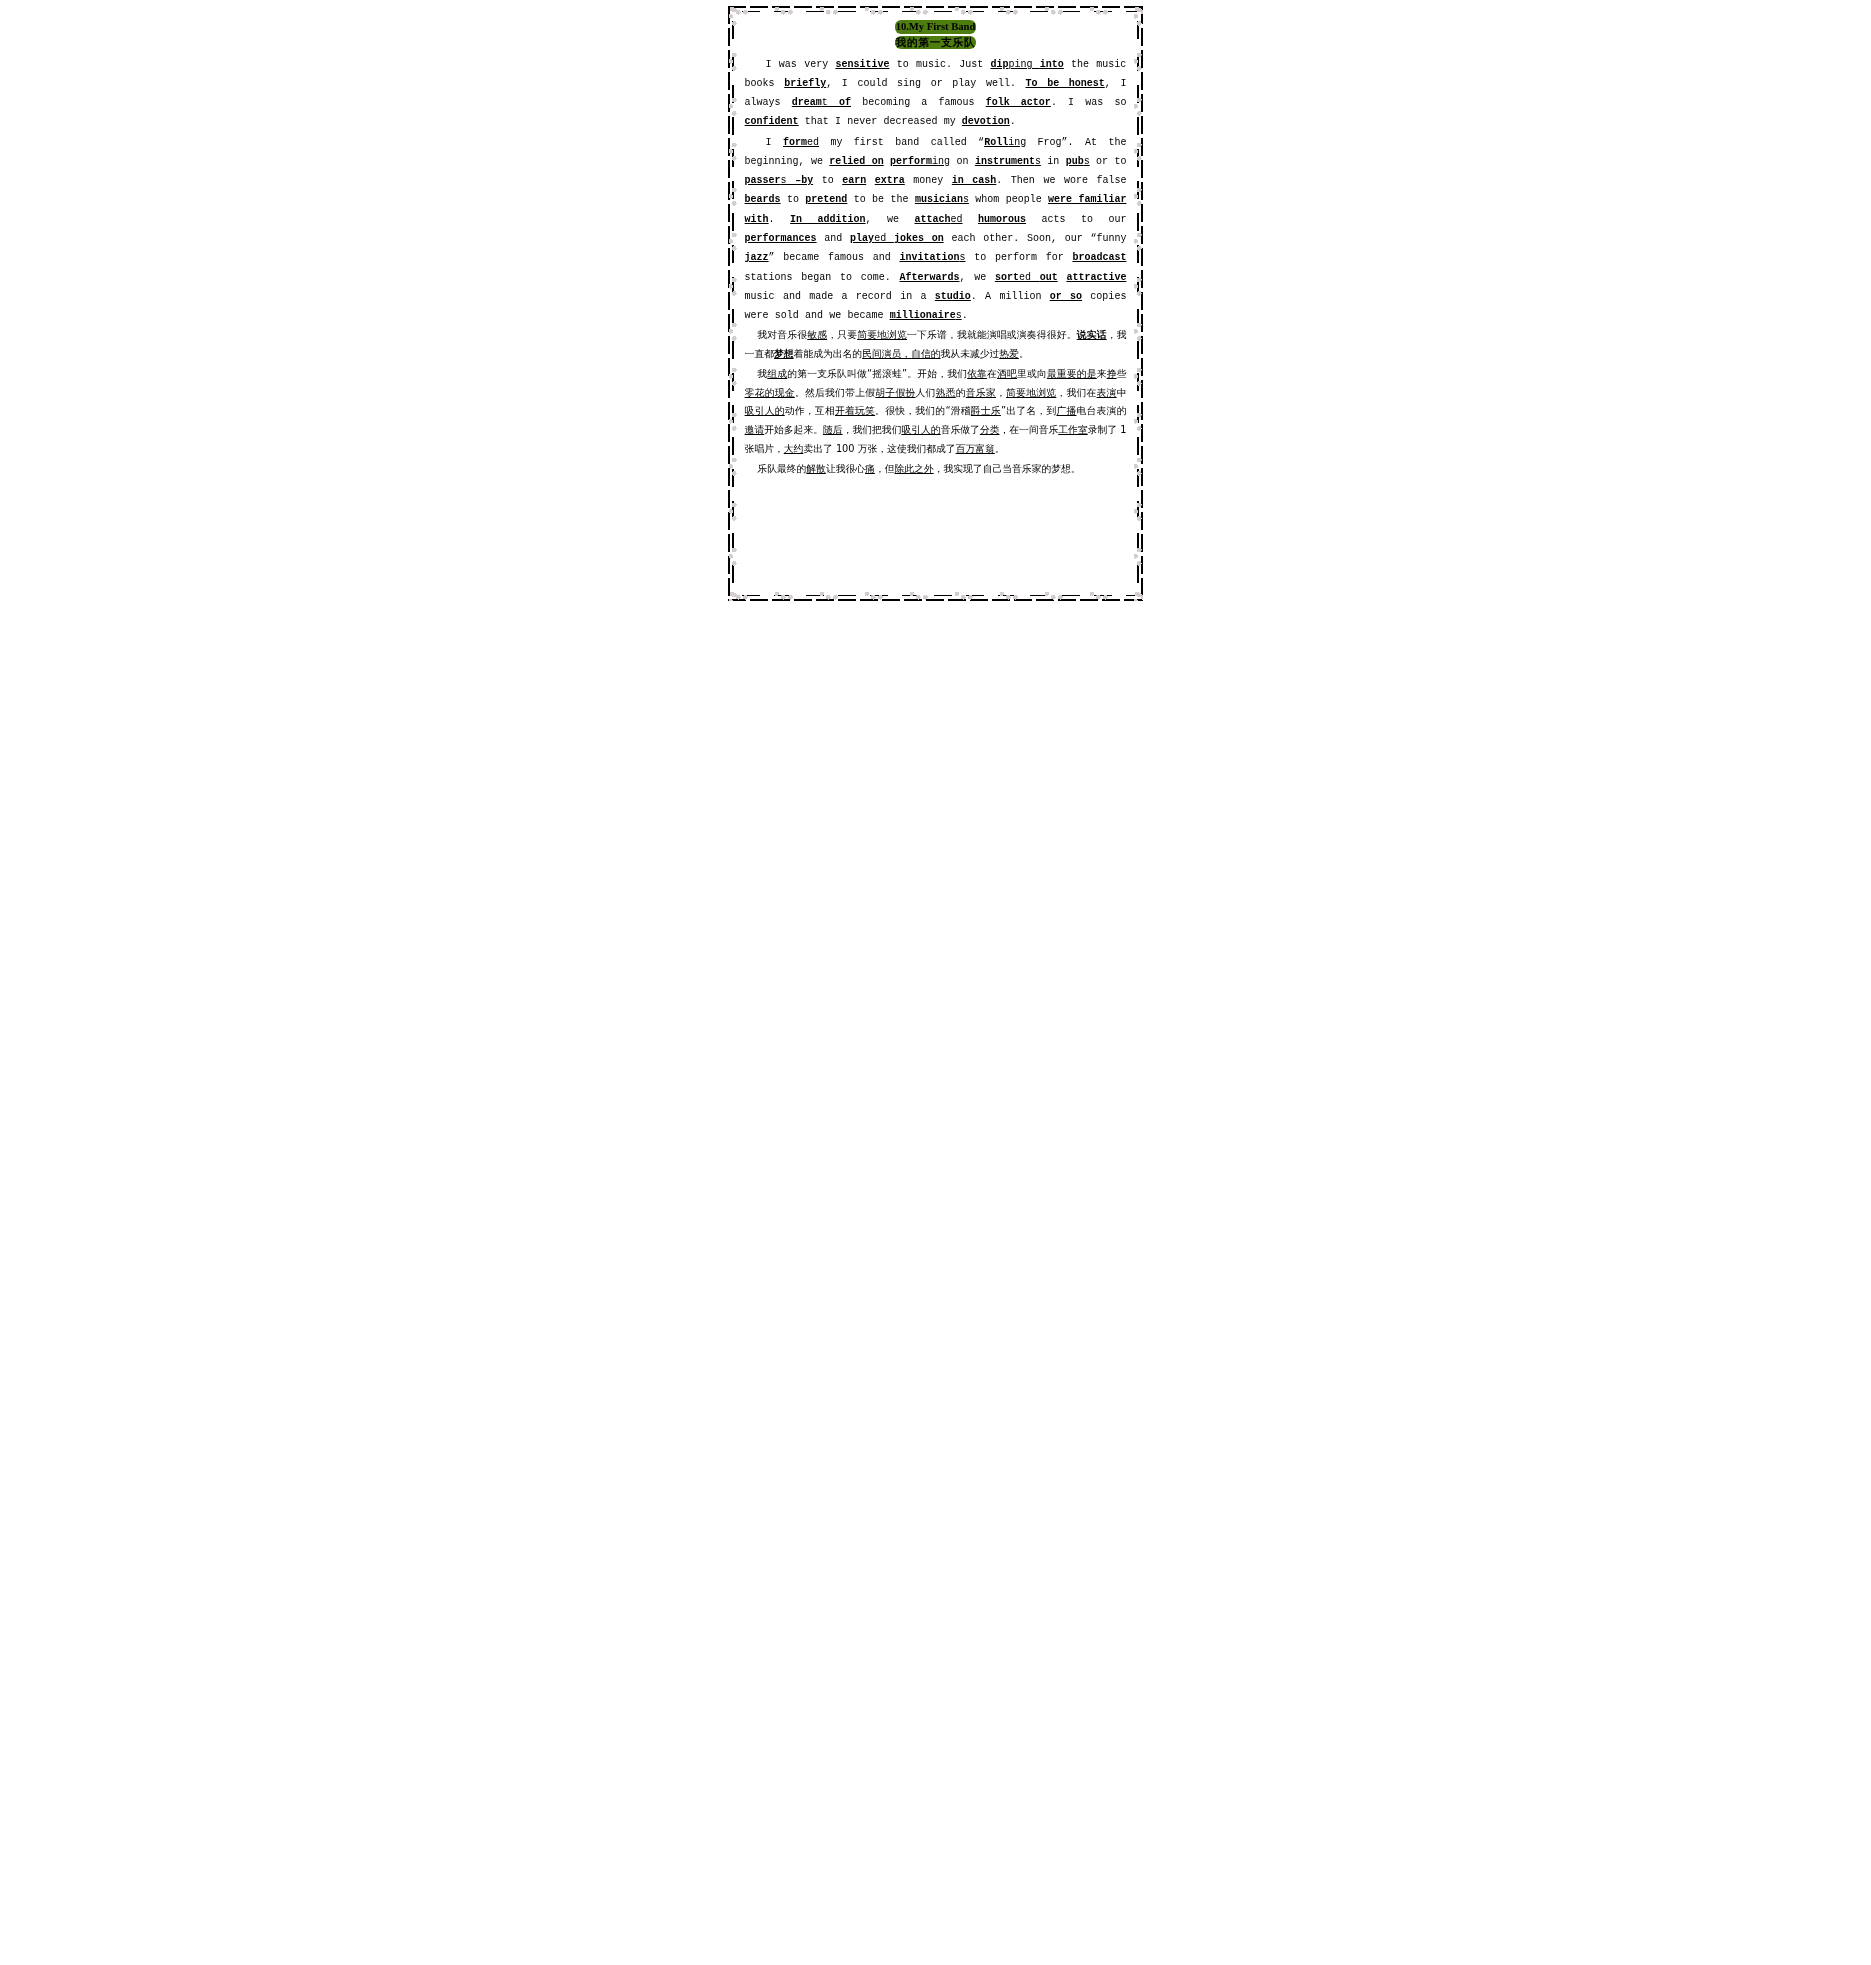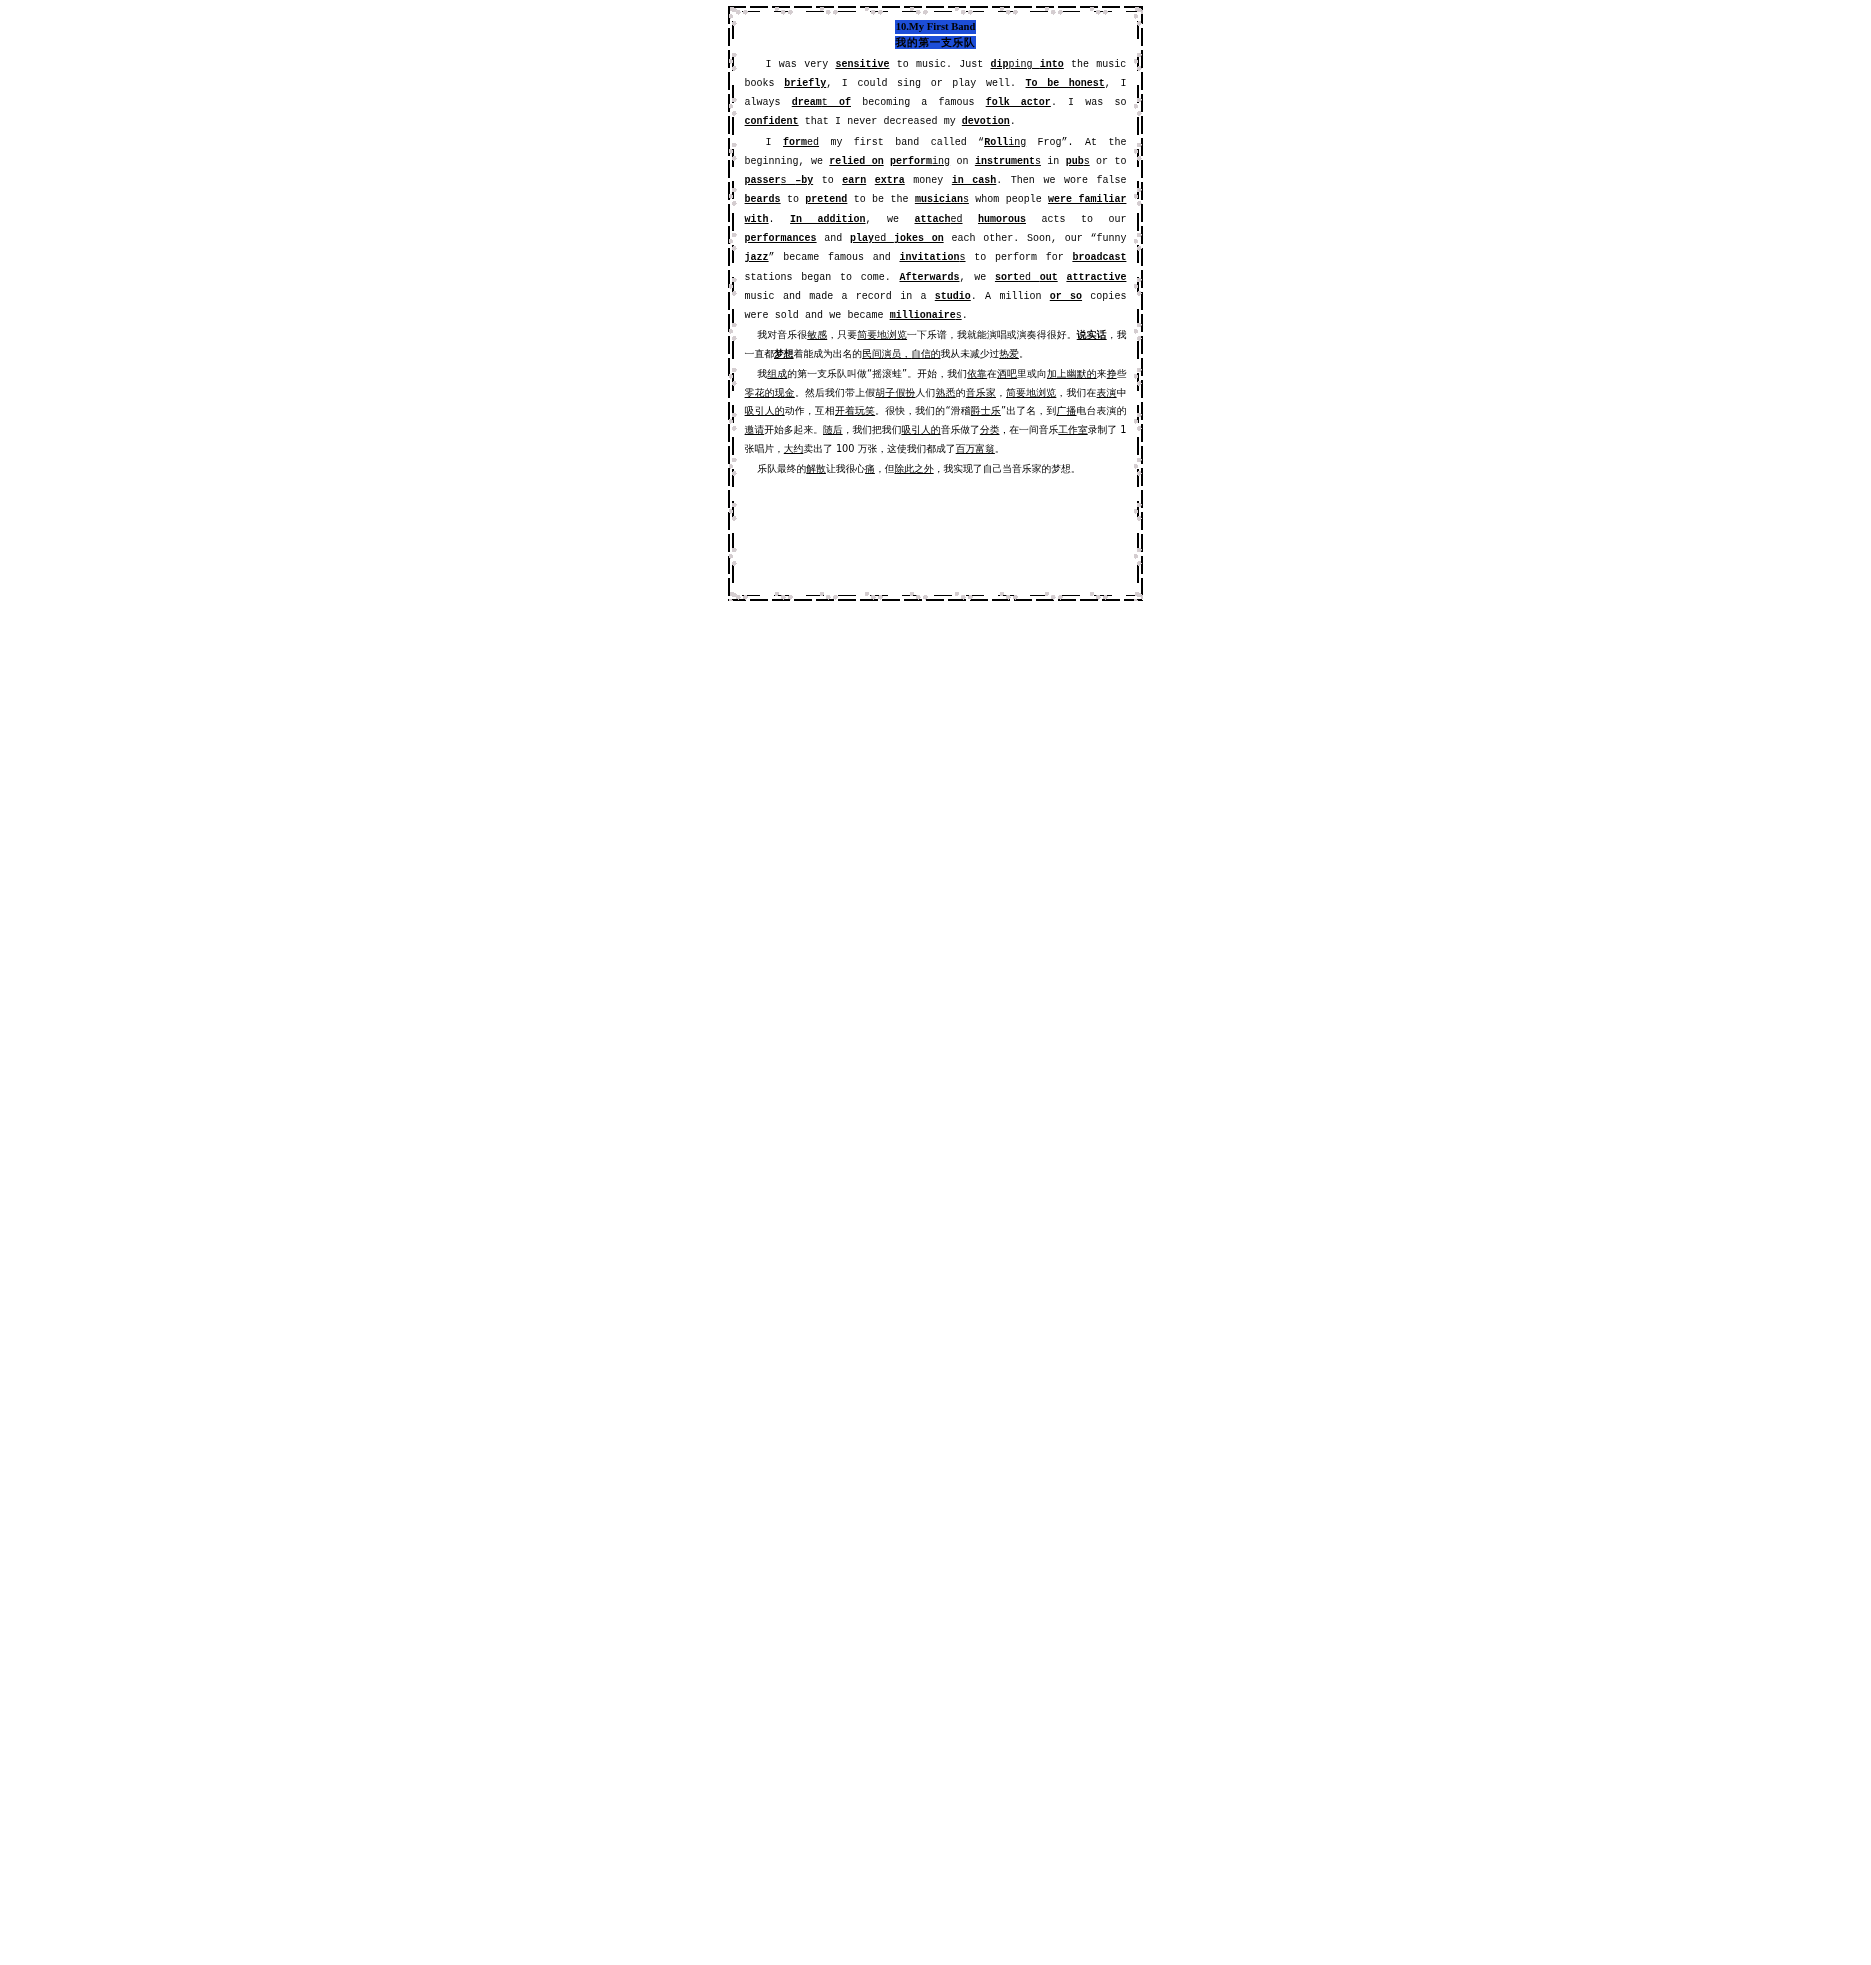--- a/index.html
+++ b/index.html
@@ -77,24 +77,25 @@
   
   .content {
     position: relative;
     padding: 20.4px 23.6px 15.7px 23.6px;
     box-sizing: border-box;
   }
 
   .title-block { text-align: center; }
   .title-en, .title-zh {
     display: inline-block;
-    background: #1d4ed8;
+    background: #4d7c0f;
     font-weight: bold;
     line-height: 1.28;
     padding: 0 0.8px;
+    border-radius: 6px;
   }
   .title-en {
     font-size: 10.6px;
     letter-spacing: 0px;
     margin-bottom: 1.6px;
   }
   .title-zh {
     font-size: 10.6px;
     font-family: "DejaVu Sans", "Liberation Sans", sans-serif;
     letter-spacing: 0.8px;
@@ -161,21 +162,21 @@
 
       <p>I <u><b>form</b>ed</u> my first band called “<u><b>Roll</b>ing</u> Frog”. At the beginning, we <span class="bu">relied on</span> <u><b>perform</b>ing</u> on <u><b>instrument</b>s</u> in <u><b>pub</b>s</u> or to <u><b>passer</b>s <b>–by</b></u> to <span class="bu">earn</span> <span class="bu">extra</span> money <span class="bu">in cash</span>. Then we wore false <span class="bu">beards</span> to <span class="bu">pretend</span> to be the <u><b>musician</b>s</u> whom people <span class="bu">were familiar with</span>. <span class="bu">In addition</span>, we <u><b>attach</b>ed</u> <span class="bu">humorous</span> acts to our <span class="bu">performances</span> and <u><b>play</b>ed <b>jokes on</b></u> each other. Soon, our “funny <span class="bu">jazz</span>” became famous and <u><b>invitation</b>s</u> to perform for <span class="bu">broadcast</span> stations began to come. <span class="bu">Afterwards</span>, we <u><b>sort</b>ed <b>out</b></u> <span class="bu">attractive</span> music and made a record in a <span class="bu">studio</span>. A million <span class="bu">or so</span> copies were sold and we became <u><b>millionaire</b>s</u>.</p>
 
 
     </div>
 
     <div class="zh-body">
 
       <p>我对音乐很<u>敏感</u>，只要<u>简要地浏览</u>一下乐谱，我就能演唱或演奏得很好。<span class="bu">说实话</span>，我一直都<span class="bu">梦想</span>着能成为出名的<u>民间演员，</u><u>自信的</u>我从未减少过<u>热爱</u>。</p>
 
-      <p>我<u>组成</u>的第一支乐队叫做“摇滚蛙”。开始，我们<u>依靠</u>在<u>酒吧</u>里或向<u>加上幽默的</u>来<u>挣</u>些<u>零花的现金</u>。然后我们带上假<u>胡子假扮</u>人们<u>熟悉</u>的<u>音乐家</u>，<u>简要地浏览</u>，我们在<u>表演</u>中<u>吸引人的</u>动作，互相<u>开着玩笑</u>。很快，我们的“滑稽<u>爵士乐</u>”出了名，到<u>广播</u>电台表演的<u>邀请</u>开始多起来。<u>随后</u>，我们把我们<u>吸引人的</u>音乐做了<u>分类</u>，在一间音乐<u>工作室</u>录制了 1 张唱片，<u>大约</u>卖出了 100 万张，这使我们都成了<u>百万富翁</u>。</p>
+      <p>我<u>组成</u>的第一支乐队叫做“摇滚蛙”。开始，我们<u>依靠</u>在<u>酒吧</u>里或向<u>最重要的是</u>来<u>挣</u>些<u>零花的现金</u>。然后我们带上假<u>胡子假扮</u>人们<u>熟悉</u>的<u>音乐家</u>，<u>简要地浏览</u>，我们在<u>表演</u>中<u>吸引人的</u>动作，互相<u>开着玩笑</u>。很快，我们的“滑稽<u>爵士乐</u>”出了名，到<u>广播</u>电台表演的<u>邀请</u>开始多起来。<u>随后</u>，我们把我们<u>吸引人的</u>音乐做了<u>分类</u>，在一间音乐<u>工作室</u>录制了 1 张唱片，<u>大约</u>卖出了 100 万张，这使我们都成了<u>百万富翁</u>。</p>
 
       <p>乐队最终的<u>解散</u>让我很心<u>痛</u>，但<u>除此之外</u>，我实现了自己当音乐家的梦想。</p>
 
     </div>
 
   </div>
 </div>
 
 
 </body></html>

